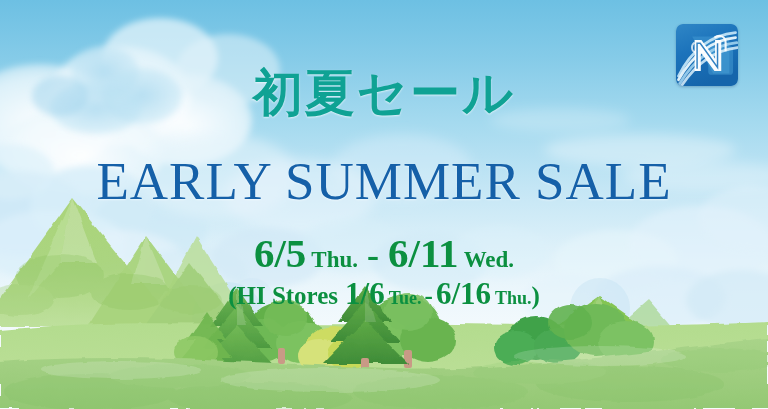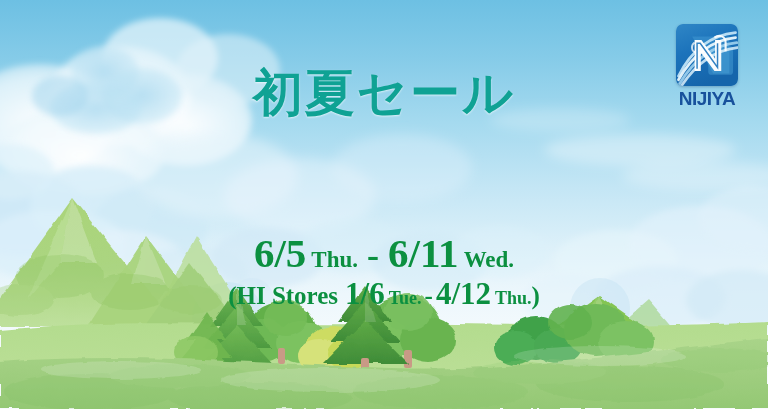--- a/index.html
+++ b/index.html
@@ -407,27 +407,28 @@
       <ellipse cx="330" cy="380" rx="110" ry="12" fill="#ffffff"></ellipse>
       <ellipse cx="120" cy="370" rx="80" ry="9" fill="#ffffff"></ellipse>
       <ellipse cx="600" cy="356" rx="86" ry="10" fill="#ffffff"></ellipse>
     </g>
   </svg>
 
   <div id="text-block">
 
     <div id="headline-jp">初夏セール</div>
 
+    <div id="headline-en">EARLY SUMMER SALE</div>
 
     <div id="date-line-1">
       <span class="big">6/5</span><span class="small" style="margin-left:5px;">Thu.</span><span class="dash" style="margin:0 7px;">-</span><span class="big">6/11</span><span class="small" style="margin-left:5px;">Wed.</span>
     </div>
 
     <div id="date-line-2">
-      <span class="med">(HI Stores</span><span class="big" style="margin-left:7px;">1/6</span><span class="small" style="margin-left:4px;">Tue.</span><span class="med" style="margin:0 3px;">-</span><span class="big">4/12</span><span class="small" style="margin-left:4px;">Thu.</span><span class="med">)</span>
+      <span class="med">(HI Stores</span><span class="big" style="margin-left:7px;">1/6</span><span class="small" style="margin-left:4px;">Tue.</span><span class="med" style="margin:0 3px;">-</span><span class="big">6/16</span><span class="small" style="margin-left:4px;">Thu.</span><span class="med">)</span>
     </div>
   </div>
 
   <div id="logo">
     <svg id="logo-mark" viewBox="0 0 100 100">
       <defs>
         <linearGradient id="logoSq" x1="0" y1="0" x2="0.4" y2="1">
           <stop offset="0%" stop-color="#2f86c6"></stop>
           <stop offset="45%" stop-color="#1c73bb"></stop>
           <stop offset="100%" stop-color="#1565ab"></stop>
@@ -458,16 +459,15 @@
         <g fill="none" stroke="#1c73bb" stroke-width="2.4" opacity="0.9">
           <path d="M34,72 L34,31 L39,31 L67,70 L67,31"></path>
         </g>
 
         <path d="M62,22 C 70,16 80,20 80,30 L80,44" fill="none" stroke="#ffffff" stroke-width="3.4" opacity="0.9"></path>
 
         <path d="M30,30 C 24,34 24,44 32,46" fill="none" stroke="#ffffff" stroke-width="3" opacity="0.75"></path>
       </g>
     </svg>
 
-    <div id="logo-word">NIJIYA</div>
   </div>
 
 </div>
 
 </body></html>

